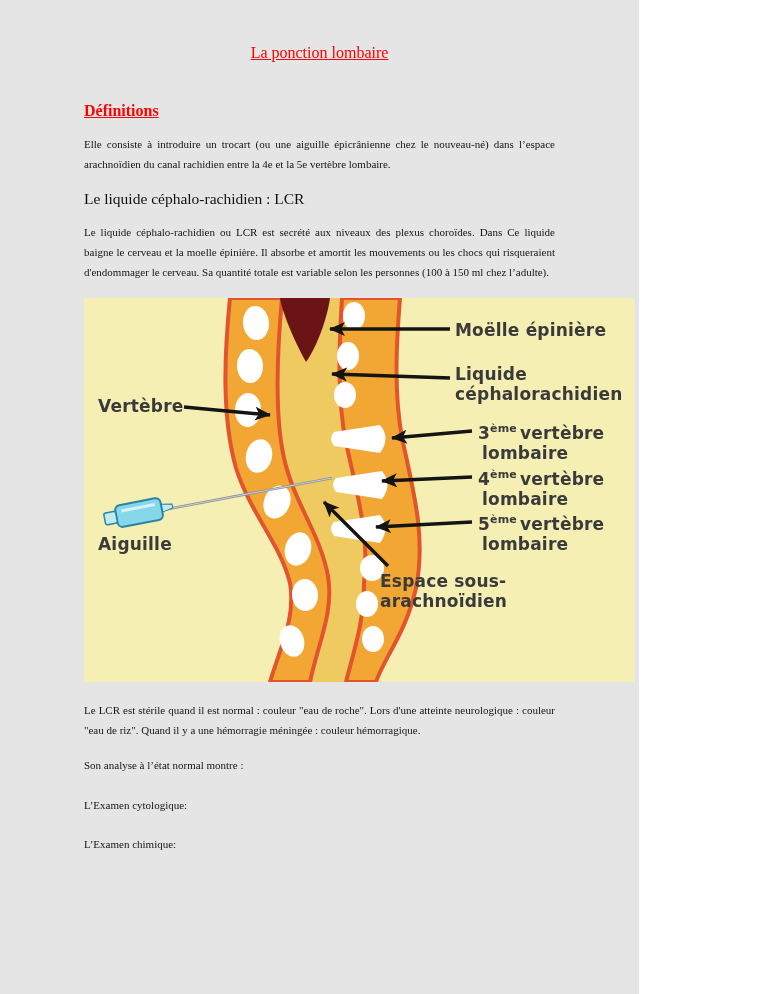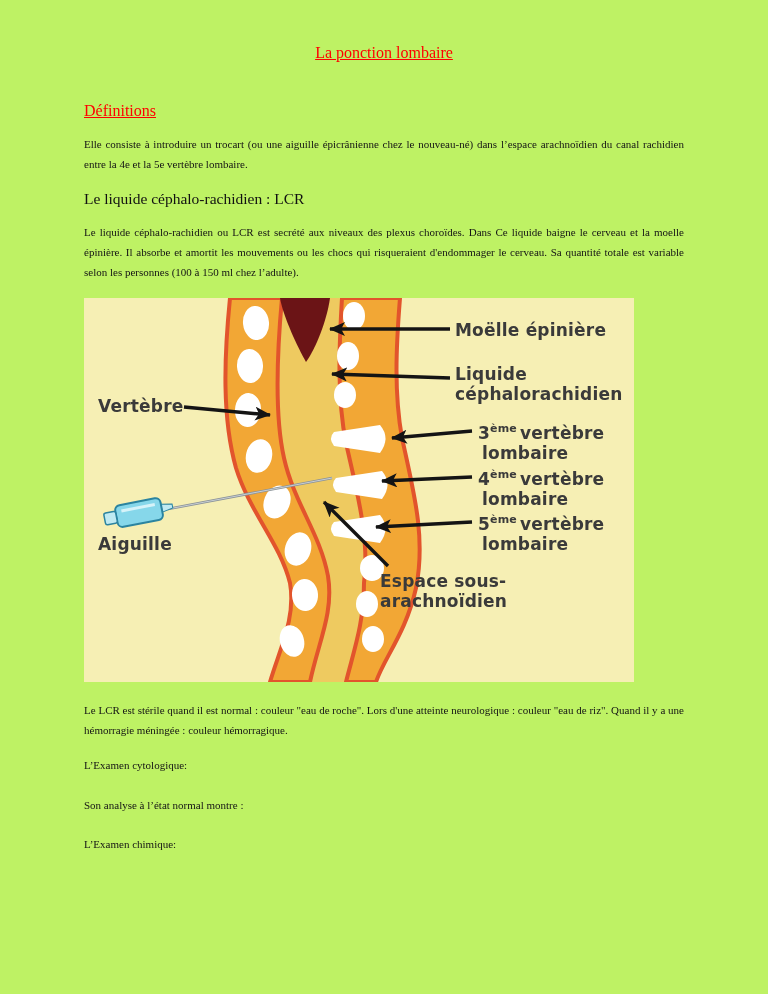--- a/index.html
+++ b/index.html
@@ -1,26 +1,26 @@
 <!DOCTYPE html>
 <html><head>
 <meta charset="utf-8">
 <style>
   html,body{margin:0;padding:0;background:#ffffff;}
   .page{
-    width:768px;height:994px;background:#bef264;box-sizing:border-box;
+    width:639px;height:994px;background:#e5e5e5;box-sizing:border-box;
     padding:44px 84px 0 84px;overflow:hidden;position:relative;
     font-family:"Liberation Serif",serif;color:#141414;
   }
   .doc-title{
     margin:0 0 40px 0;text-align:center;font-size:16px;font-weight:400;
     color:#fe0000;text-decoration:underline;
   }
   .section-heading{
-    margin:0 0 14px 0;font-size:16px;font-weight:400;
+    margin:0 0 14px 0;font-size:16px;font-weight:700;
     color:#fe0000;text-decoration:underline;
   }
   .bold-heading{margin:0 0 14px 0;font-size:15.5px;font-weight:400;color:#111;}
   .para{margin:0 0 15px 0;font-size:11px;line-height:1.85;text-align:justify;}
   .para.single{text-align:left;margin-bottom:19px;}
   .figure{width:550px;height:384px;margin:4px 0 18px 0;}
   .figure svg{display:block;}
   .dlabel{
     font-family:"DejaVu Sans",sans-serif;font-weight:700;font-size:17px;
     fill:#3a3a3a;letter-spacing:0.2px;
@@ -123,17 +123,17 @@
 
       <text class="dlabel" x="296" y="289">Espace sous-</text>
       <text class="dlabel" x="296" y="309">arachnoïdien</text>
 
       <text class="dlabel" x="14" y="114">Vertèbre</text>
       <text class="dlabel" x="14" y="252">Aiguille</text>
     </svg>
   </div>
 
   <p class="para">Le LCR est stérile quand il est normal : couleur "eau de roche". Lors d'une atteinte neurologique : couleur "eau de riz". Quand il y a une hémorragie méningée : couleur hémorragique.</p>
+  <p class="para single">Son analyse à l’état normal montre :</p>
   <p class="para single">L’Examen cytologique:</p>
-  <p class="para single">Son analyse à l’état normal montre :</p>
   <p class="para single">L’Examen chimique:</p>
 
 </div>
 
 </body></html>

